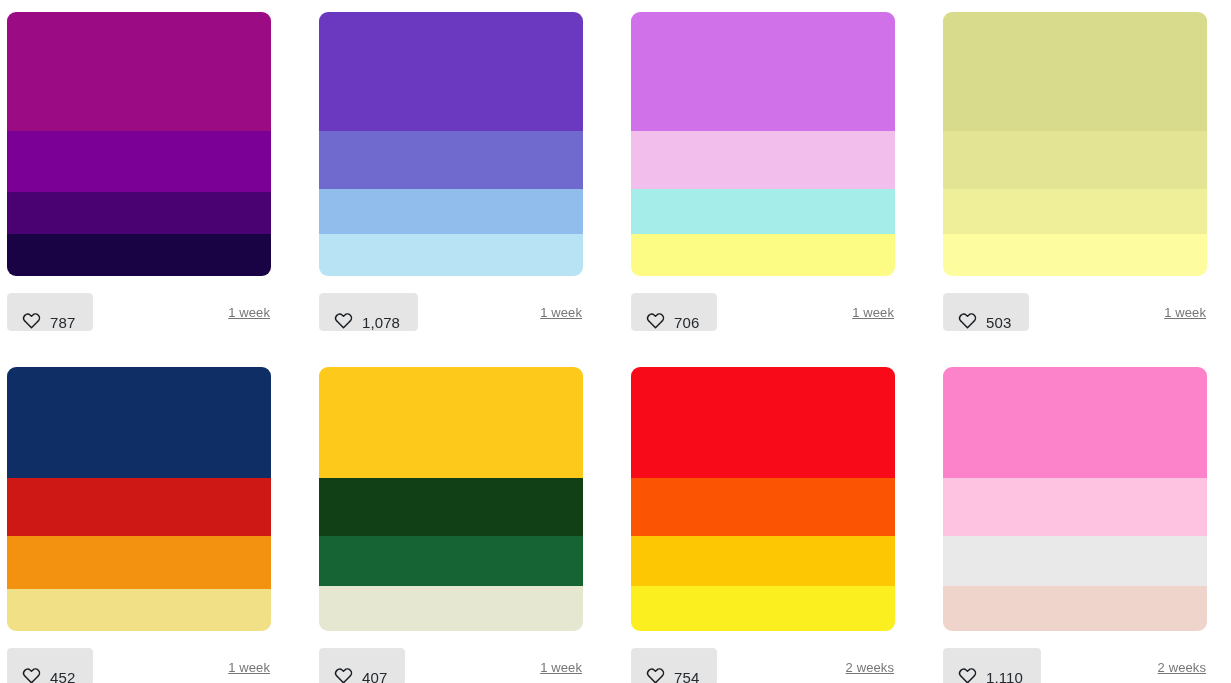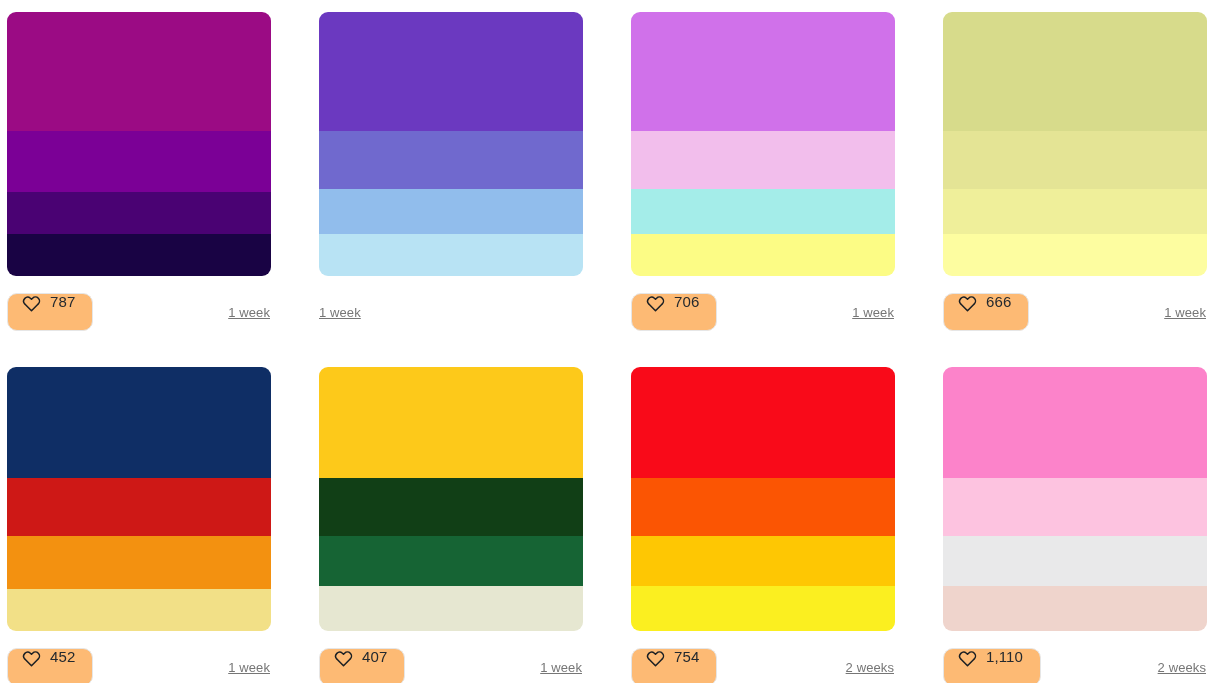--- a/index.html
+++ b/index.html
@@ -47,27 +47,27 @@
   .card-footer {
     margin-top: 17px;
     height: 38px;
     display: flex;
     align-items: center;
     justify-content: space-between;
   }
 
   .like-btn {
     display: inline-flex;
-    align-items: flex-start;
+    align-items: flex-end;
     gap: 9px;
     height: 38px;
     padding: 0 17px 0 14px;
     border: 1px solid #e6e6e6;
-    border-radius: 10px;
-    background: #fdba74;
+    border-radius: 4px;
+    background: #e5e5e5;
     box-sizing: border-box;
     cursor: pointer;
   }
 
   .heart-icon {
     width: 19px;
     height: 19px;
     display: block;
     flex: 0 0 auto;
   }
@@ -114,20 +114,28 @@
       </div>
     </div>
     <div class="card">
       <div class="swatch">
         <div class="band" style="background: rgb(107, 57, 192); flex: 45 0 0px;"></div>
         <div class="band" style="background: rgb(112, 105, 206); flex: 22 0 0px;"></div>
         <div class="band" style="background: rgb(145, 189, 236); flex: 17 0 0px;"></div>
         <div class="band" style="background: rgb(184, 227, 244); flex: 16 0 0px;"></div>
       </div>
       <div class="card-footer">
+        <button class="like-btn">
+          <span class="heart-icon">
+            <svg viewBox="0 0 24 24" width="19" height="19" fill="none" stroke="#1b1f23" stroke-width="1.9" stroke-linecap="round" stroke-linejoin="round">
+              <path d="M20.6 5.3a5.1 5.1 0 0 0-7.2 0L12 6.7l-1.4-1.4a5.1 5.1 0 0 0-7.2 7.2l1.4 1.4L12 21.2l7.2-7.3 1.4-1.4a5.1 5.1 0 0 0 0-7.2z"></path>
+            </svg>
+          </span>
+          <span class="like-count">1,078</span>
+        </button>
         <span class="time-ago">1 week</span>
       </div>
     </div>
     <div class="card">
       <div class="swatch">
         <div class="band" style="background: rgb(208, 113, 234); flex: 45 0 0px;"></div>
         <div class="band" style="background: rgb(242, 190, 236); flex: 22 0 0px;"></div>
         <div class="band" style="background: rgb(164, 237, 233); flex: 17 0 0px;"></div>
         <div class="band" style="background: rgb(252, 252, 133); flex: 16 0 0px;"></div>
       </div>
@@ -150,21 +158,21 @@
         <div class="band" style="background: rgb(239, 239, 154); flex: 17 0 0px;"></div>
         <div class="band" style="background: rgb(253, 253, 160); flex: 16 0 0px;"></div>
       </div>
       <div class="card-footer">
         <button class="like-btn">
           <span class="heart-icon">
             <svg viewBox="0 0 24 24" width="19" height="19" fill="none" stroke="#1b1f23" stroke-width="1.9" stroke-linecap="round" stroke-linejoin="round">
               <path d="M20.6 5.3a5.1 5.1 0 0 0-7.2 0L12 6.7l-1.4-1.4a5.1 5.1 0 0 0-7.2 7.2l1.4 1.4L12 21.2l7.2-7.3 1.4-1.4a5.1 5.1 0 0 0 0-7.2z"></path>
             </svg>
           </span>
-          <span class="like-count">666</span>
+          <span class="like-count">503</span>
         </button>
         <span class="time-ago">1 week</span>
       </div>
     </div>
     <div class="card">
       <div class="swatch">
         <div class="band" style="background: rgb(15, 46, 101); flex: 42 0 0px;"></div>
         <div class="band" style="background: rgb(206, 24, 22); flex: 22 0 0px;"></div>
         <div class="band" style="background: rgb(243, 145, 16); flex: 20 0 0px;"></div>
         <div class="band" style="background: rgb(242, 224, 135); flex: 16 0 0px;"></div>

